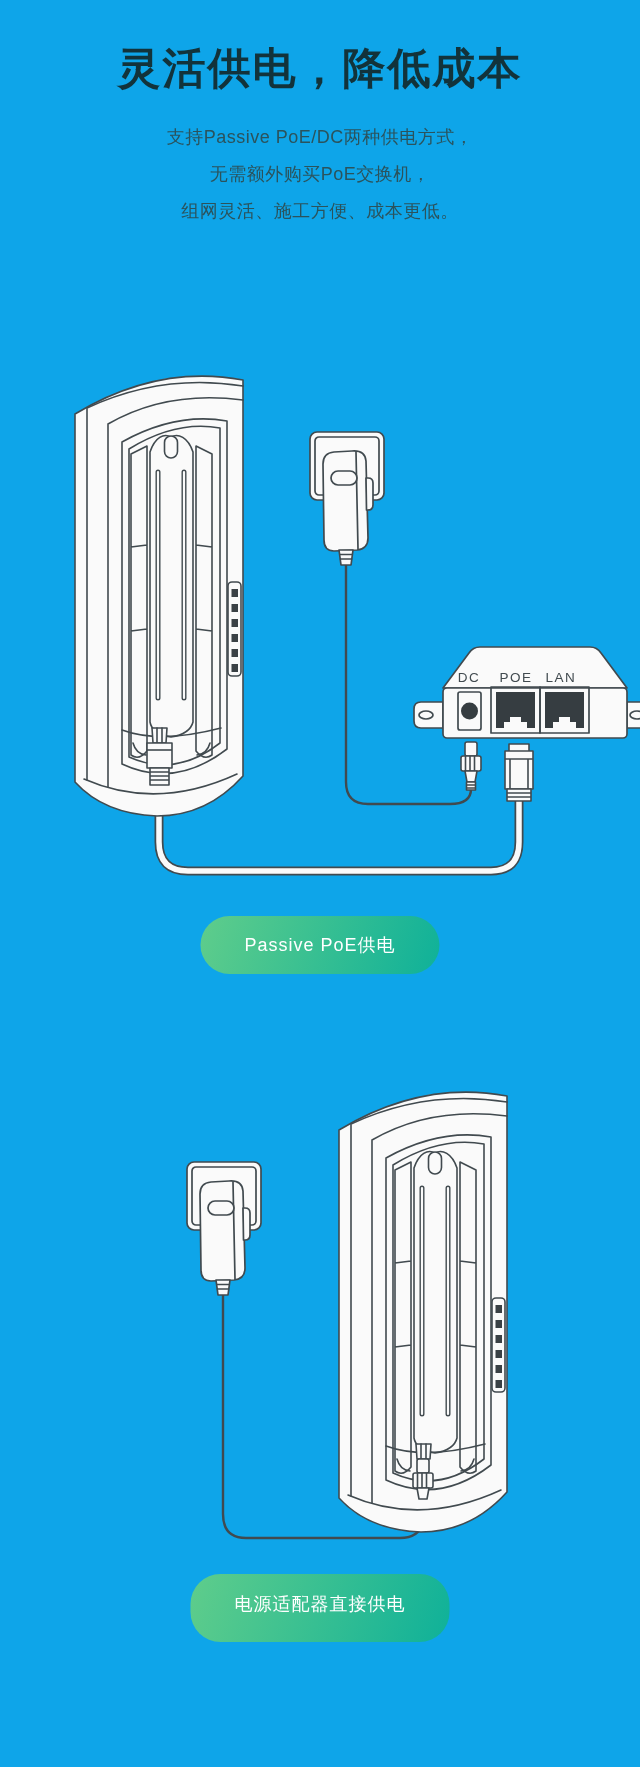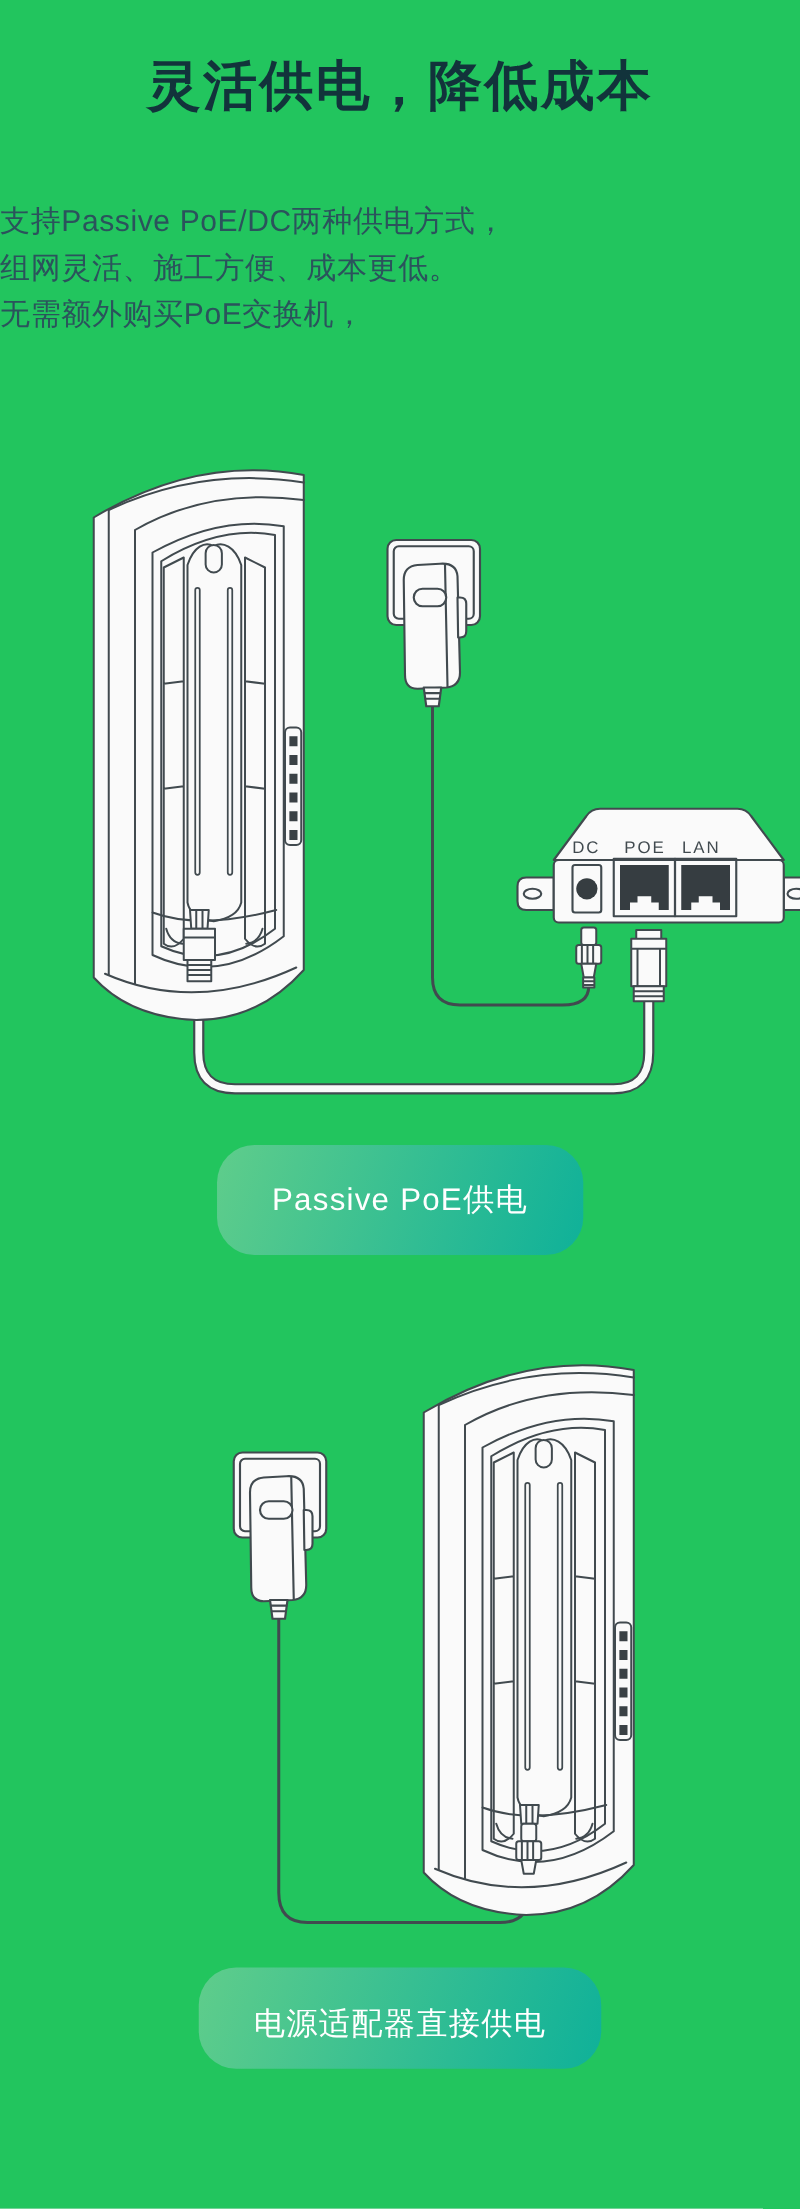--- a/index.html
+++ b/index.html
@@ -1,57 +1,57 @@
 <!DOCTYPE html>
 <html><head>
 <meta charset="utf-8">
 <style>
   html,body{margin:0;padding:0;background:#e8e8e8;}
   .page{
     position:relative;width:640px;height:1767px;margin:0 auto;
-    background:#22c55e;overflow:hidden;
+    background:#0ea5e9;overflow:hidden;
     font-family:"Liberation Sans",sans-serif;
   }
   .page-title{
     position:absolute;top:40px;left:0;width:100%;
     text-align:center;font-size:43px;font-weight:700;letter-spacing:2px;
     color:#12333b;margin:0;
   }
   .description{
-    position:absolute;top:119px;left:0;width:100%;
-    color:#2b535c;font-size:24px;line-height:37px;letter-spacing:0.5px;margin-top:40px;
+    position:absolute;top:119px;left:0;width:100%;text-align:center;
+    color:#2b535c;font-size:18px;line-height:37px;letter-spacing:0.5px;
   }
   .description p{margin:0;}
   .diagram{position:absolute;left:0;display:block;}
   #diagram-poe{top:330px;}
   #diagram-dc{top:1060px;}
   .badge{
     position:absolute;left:50%;transform:translateX(-50%);
-    height:58px;line-height:58px;padding:15px 44px;border-radius:30px;
+    height:58px;line-height:58px;padding:0 44px;border-radius:30px;
     background:linear-gradient(108deg,#5fcd8b 0%,#0fb199 100%);
-    color:#ffffff;font-size:25px;white-space:nowrap;letter-spacing:1px;
+    color:#ffffff;font-size:18px;white-space:nowrap;letter-spacing:1px;
   }
   #badge-poe{top:916px;}
-  #badge-dc{top:1574px;height:51px;line-height:60px;}
+  #badge-dc{top:1574px;height:68px;line-height:60px;}
   .inj-label{
     font-size:13.5px;letter-spacing:1.5px;fill:#414a4f;
     font-family:"Liberation Sans",sans-serif;
   }
 </style>
 </head>
 <body>
 
 <div class="page">
 
   <h1 class="page-title">灵活供电，降低成本</h1>
 
   <div class="description">
     <p>支持Passive PoE/DC两种供电方式，</p>
+    <p>无需额外购买PoE交换机，</p>
     <p>组网灵活、施工方便、成本更低。</p>
-    <p>无需额外购买PoE交换机，</p>
   </div>
 
   <svg id="diagram-poe" class="diagram" width="640" height="560" viewBox="0 0 640 560">
     <defs>
 
       <g id="cpe" fill="none" stroke="#414a4f" stroke-width="1.6" stroke-linejoin="round" stroke-linecap="round">
         <path fill="#fafafa" d="M75,84 Q158,34 243,50 L243,446 Q207,486 157,486 Q104,484 75,452 Z"></path>
         <path d="M87,78 Q162,43 243,56 M87,78 L87,450"></path>
         <path d="M108,94 Q167,60 243,70 M108,94 L108,457"></path>
         <path d="M84,449 Q157,481 237,444"></path>

